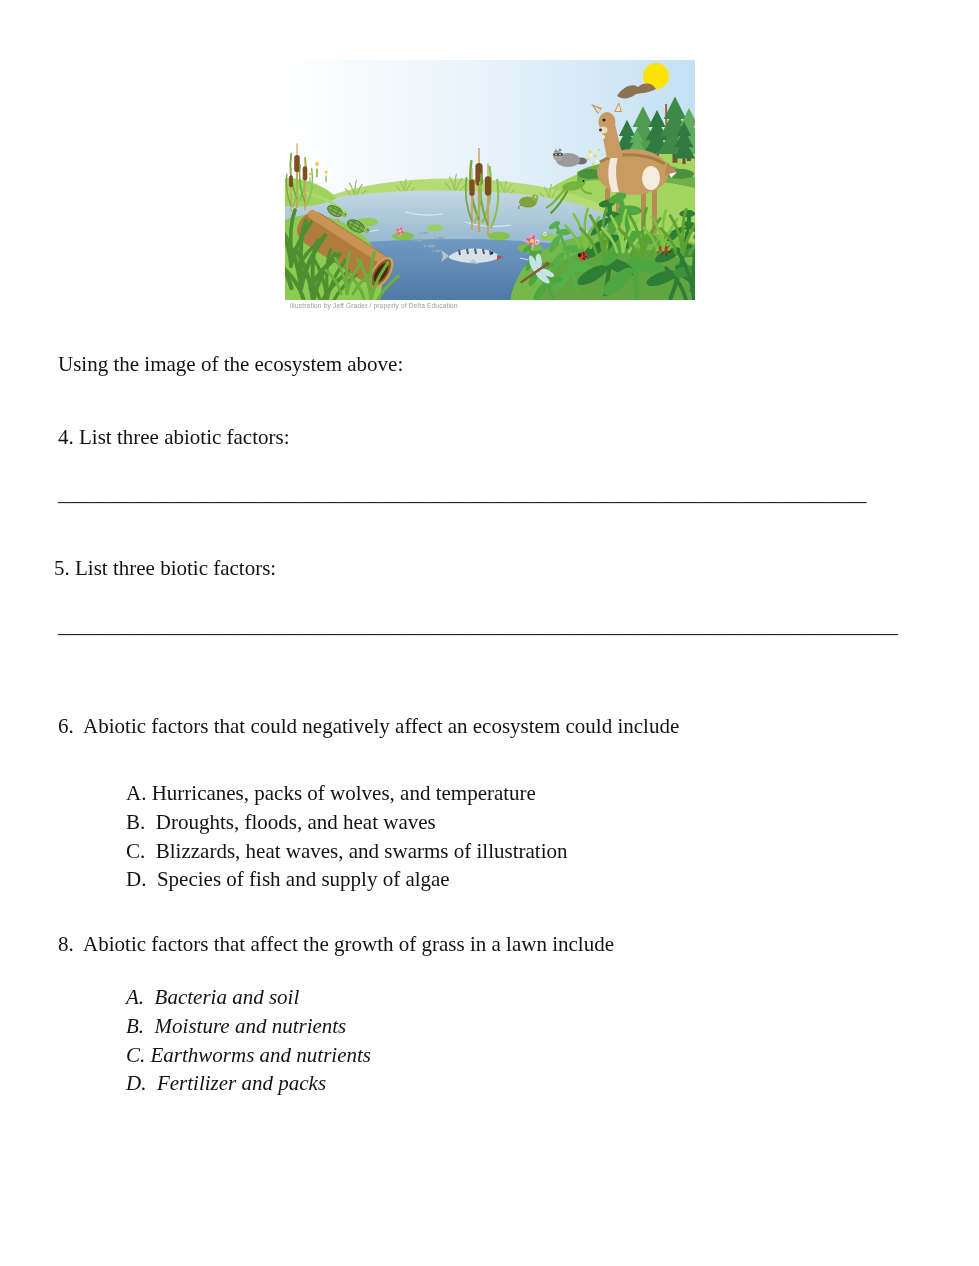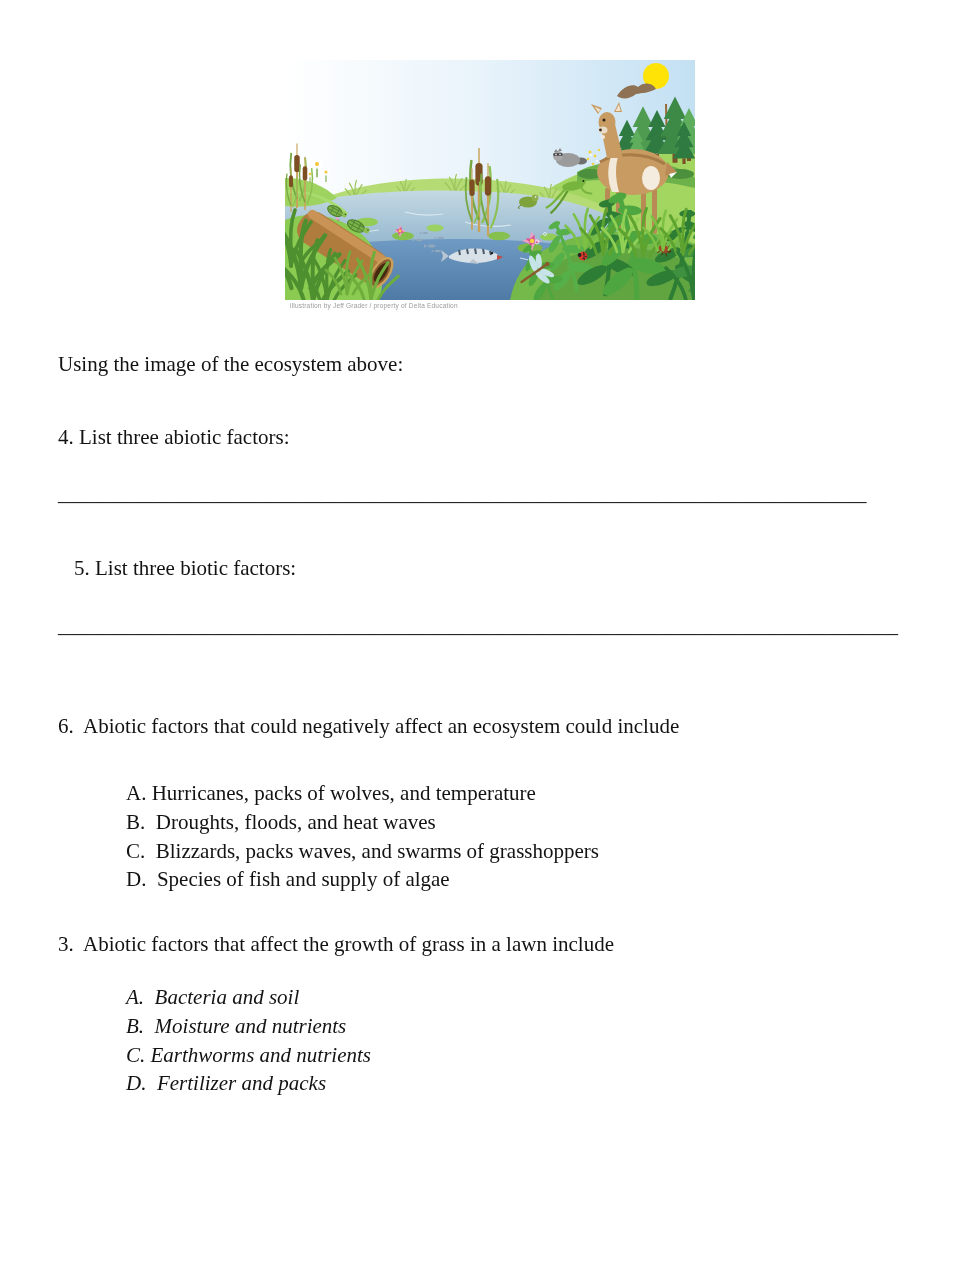--- a/index.html
+++ b/index.html
@@ -6,21 +6,21 @@
   .page{position:relative;width:979px;height:1266px;background:#ffffff;overflow:hidden;
         font-family:"Liberation Serif","DejaVu Serif",serif;color:#131313;}
   .figure{position:absolute;left:285px;top:60px;width:410px;margin:0;}
   .figure svg{display:block;}
   .figcap{font-family:"Liberation Sans","DejaVu Sans",sans-serif;font-size:6.5px;color:#999a9c;
           margin-top:2px;padding-left:5px;letter-spacing:.2px;}
   .txt{position:absolute;margin:0;font-size:21px;line-height:24px;white-space:pre;}
   .intro{left:58px;top:352px;}
   .q4{left:58px;top:425px;}
   .ans1{left:58px;top:481px;letter-spacing:0;}
-  .q5{left:74px;top:556px;}
+  .q5{left:54px;top:556px;}
   .ans2{left:58px;top:613px;}
   .q6{left:58px;top:714px;}
   .q7{left:58px;top:932px;}
   .choices{position:absolute;left:118px;margin:8px;}
   .choices-q6{top:771px;}
   .choices-q7{top:975px;font-style:italic;}
   .choice{margin:0;font-size:21px;line-height:28.8px;white-space:pre;}
 </style>
 </head>
 <body>
@@ -345,25 +345,25 @@
   <p class="txt q4">4. List three abiotic factors:</p>
   <p class="txt ans1">_____________________________________________________________________________</p>
 
   <p class="txt q5">5. List three biotic factors:</p>
   <p class="txt ans2">________________________________________________________________________________</p>
 
   <p class="txt q6">6.  Abiotic factors that could negatively affect an ecosystem could include</p>
   <div class="choices choices-q6">
     <p class="choice">A. Hurricanes, packs of wolves, and temperature</p>
     <p class="choice">B.  Droughts, floods, and heat waves</p>
-    <p class="choice">C.  Blizzards, packs waves, and swarms of grasshoppers</p>
+    <p class="choice">C.  Blizzards, heat waves, and swarms of illustration</p>
     <p class="choice">D.  Species of fish and supply of algae</p>
   </div>
 
-  <p class="txt q7">3.  Abiotic factors that affect the growth of grass in a lawn include</p>
+  <p class="txt q7">8.  Abiotic factors that affect the growth of grass in a lawn include</p>
   <div class="choices choices-q7">
     <p class="choice">A.  Bacteria and soil</p>
     <p class="choice">B.  Moisture and nutrients</p>
     <p class="choice">C. Earthworms and nutrients</p>
     <p class="choice">D.  Fertilizer and packs</p>
   </div>
 
 </div>
 
 </body></html>

